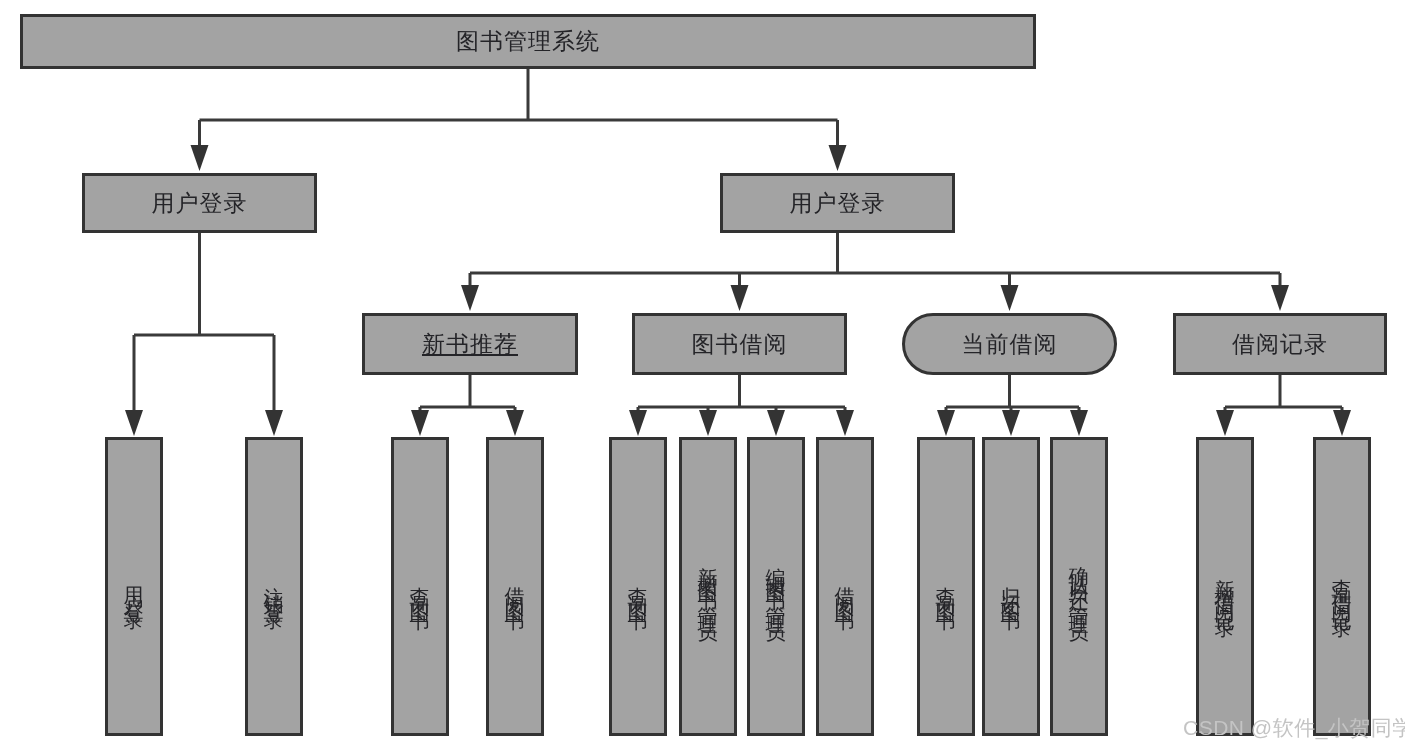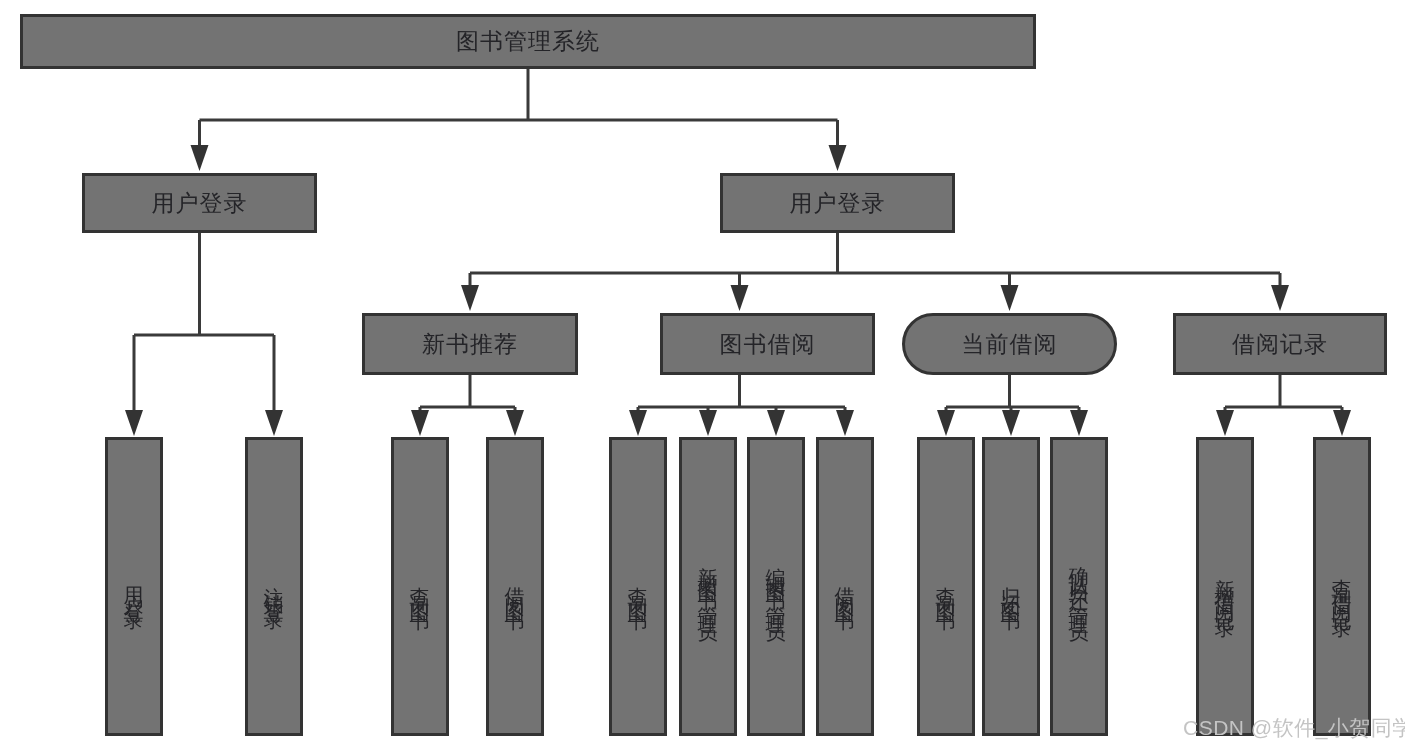--- a/index.html
+++ b/index.html
@@ -16,21 +16,21 @@
     overflow: hidden;
   }
   svg.connectors {
     position: absolute;
     left: 0; top: 0;
     width: 1405px;
     height: 747px;
   }
   .box {
     position: absolute;
-    background: #737373;
+    background: #a3a3a3;
     border: 3px solid #333333;
     box-sizing: border-box;
     display: flex;
     align-items: center;
     justify-content: center;
     color: #242428;
   }
   .box.h span {
     font-size: 23px;
     letter-spacing: 1px;
@@ -41,22 +41,22 @@
     text-orientation: mixed;
     font-size: 20px;
     letter-spacing: 8px;
     line-height: 1;
     max-height: 288px;
   }
   
   .root   { left: 20px;   top: 14px;  width: 1016px; height: 55px; }
   .l2a    { left: 82px;   top: 173px; width: 235px;  height: 60px; }
   .l2b    { left: 720px;  top: 173px; width: 235px;  height: 60px; }
-  .l3a    { left: 362px;  top: 313px; width: 216px;  height: 62px; }
-  .l3b    { left: 632px;  top: 313px; width: 215px;  height: 62px; margin-left: 28px; }
+  .l3a    { left: 362px;  top: 313px; width: 216px;  height: 62px; text-decoration: underline; }
+  .l3b    { left: 632px;  top: 313px; width: 215px;  height: 62px; }
   .l3c    { left: 902px;  top: 313px; width: 215px;  height: 62px; border-radius: 31px; }
   .l3d    { left: 1173px; top: 313px; width: 214px;  height: 62px; }
   
   .leaf { top: 437px; width: 58px; height: 299px; }
   .a1 { left: 105px; }  .a2 { left: 245px; }
   .b1 { left: 391px; }  .b2 { left: 486px; }
   .c1 { left: 609px; }  .c2 { left: 679px; }  .c3 { left: 747px; }  .c4 { left: 816px; }
   .d1 { left: 917px; }  .d2 { left: 982px; }  .d3 { left: 1050px; }
   .e1 { left: 1196px; } .e2 { left: 1313px; }
   .watermark {

